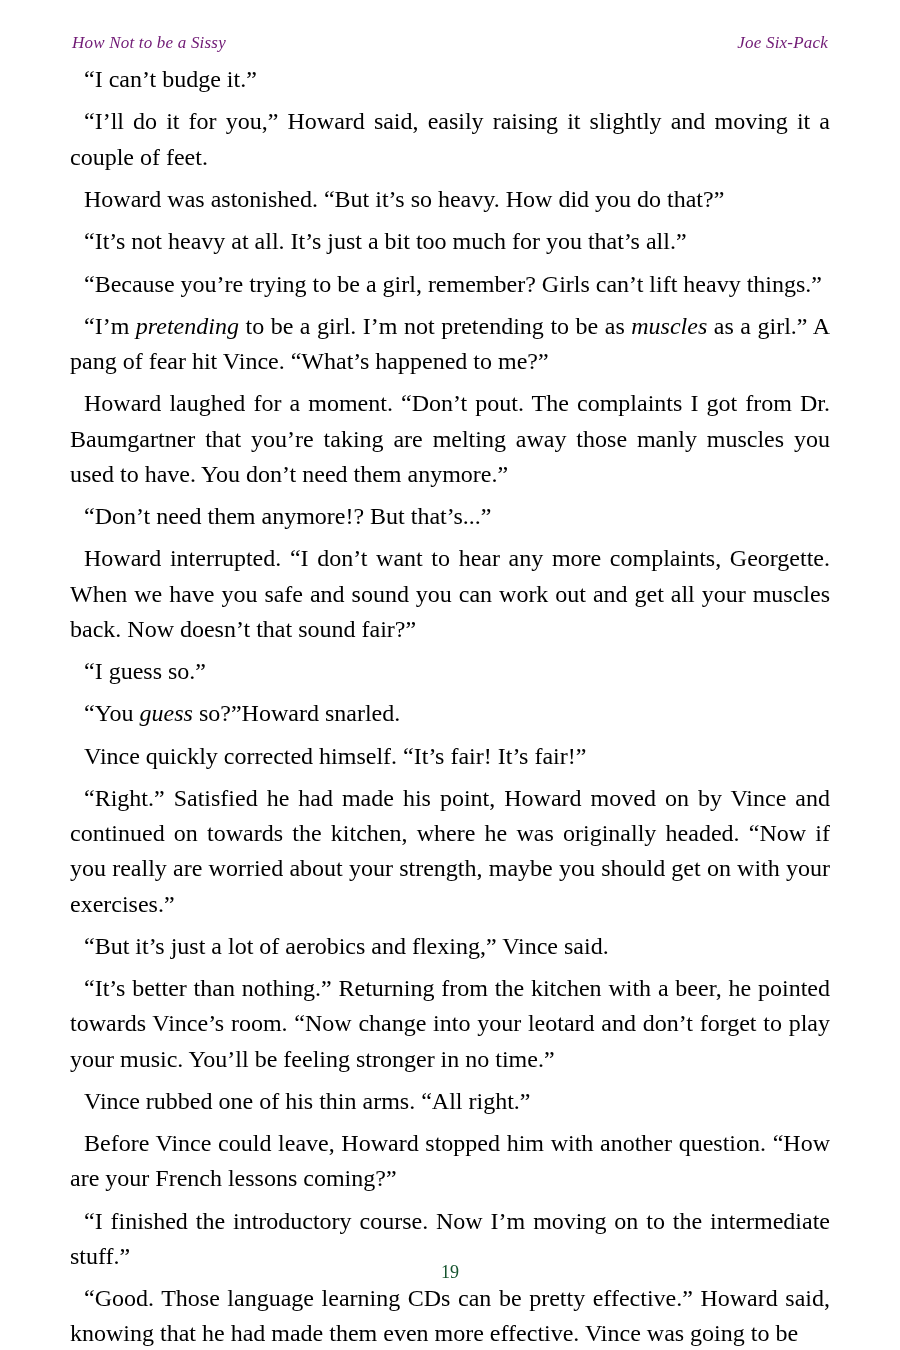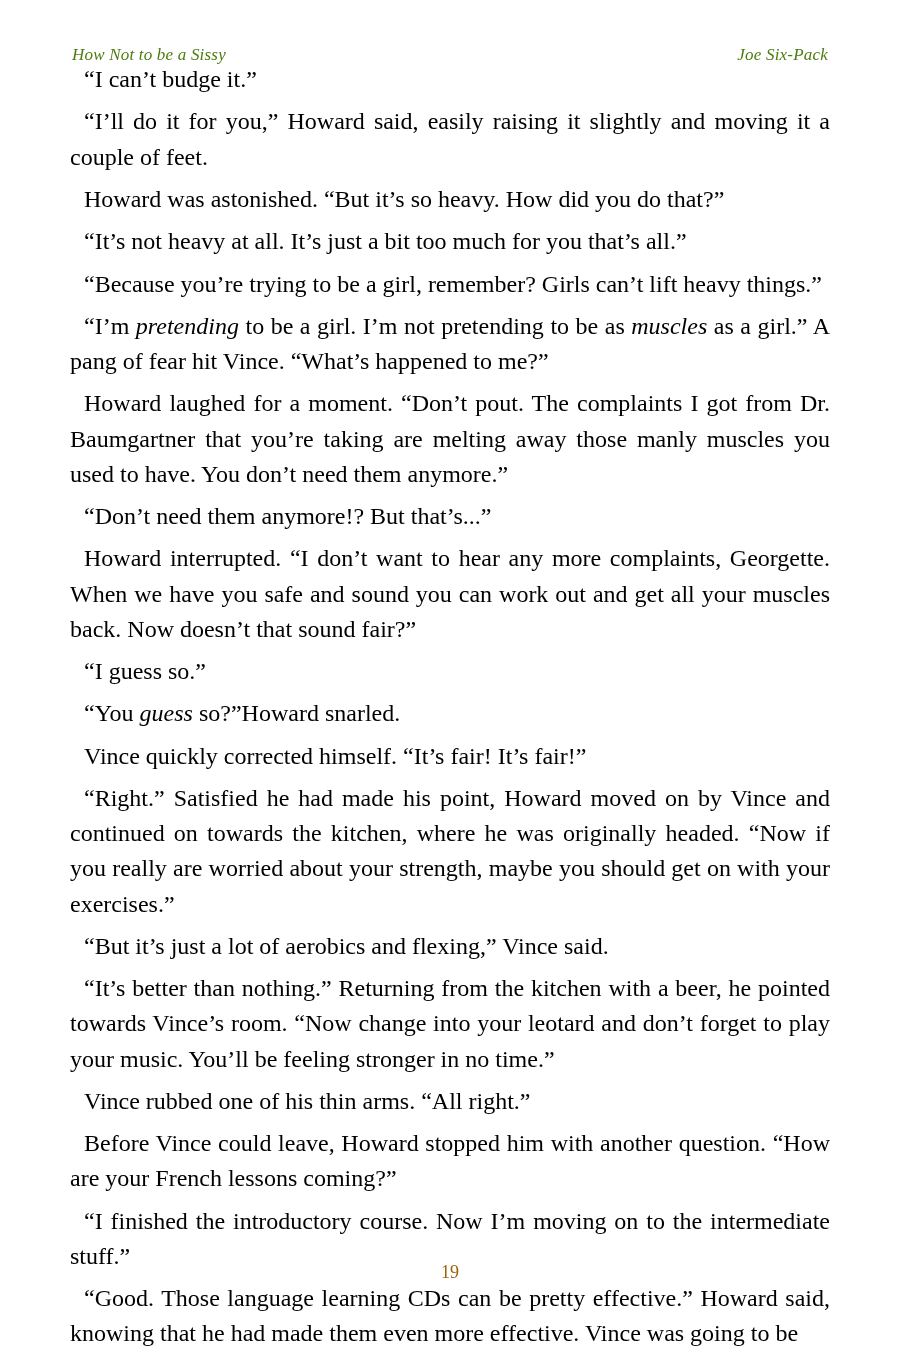--- a/index.html
+++ b/index.html
@@ -28,28 +28,27 @@
     left: 72px;
     top: 33px;
     width: 756px;
     display: flex;
     justify-content: space-between;
     align-items: baseline;
     font-family: "Liberation Serif", serif;
     font-style: italic;
     font-size: 17px;
     letter-spacing: 0.2px;
-    color: #4d7c0f;
+    color: #701a75;
   }
   .running-head .rh-left {
     text-align: left;
   }
   .running-head .rh-right {
     text-align: right;
-    margin-top: 12px;
   }
   .body-text {
     position: absolute;
     left: 70px;
     top: 62px;
     width: 760px;
     font-size: 24px;
     line-height: 1.465;
     text-align: justify;
     text-justify: inter-word;
@@ -65,21 +64,21 @@
   .body-text em {
     font-style: italic;
   }
   .folio {
     position: absolute;
     left: 0;
     top: 1262px;
     width: 900px;
     text-align: center;
     font-size: 18px;
-    color: #a16207;
+    color: #14532d;
   }
 </style>
 </head>
 <body>
 
 <div class="page">
 
   <div class="running-head">
     <span class="rh-left">How Not to be a Sissy</span>
     <span class="rh-right">Joe Six-Pack</span>

